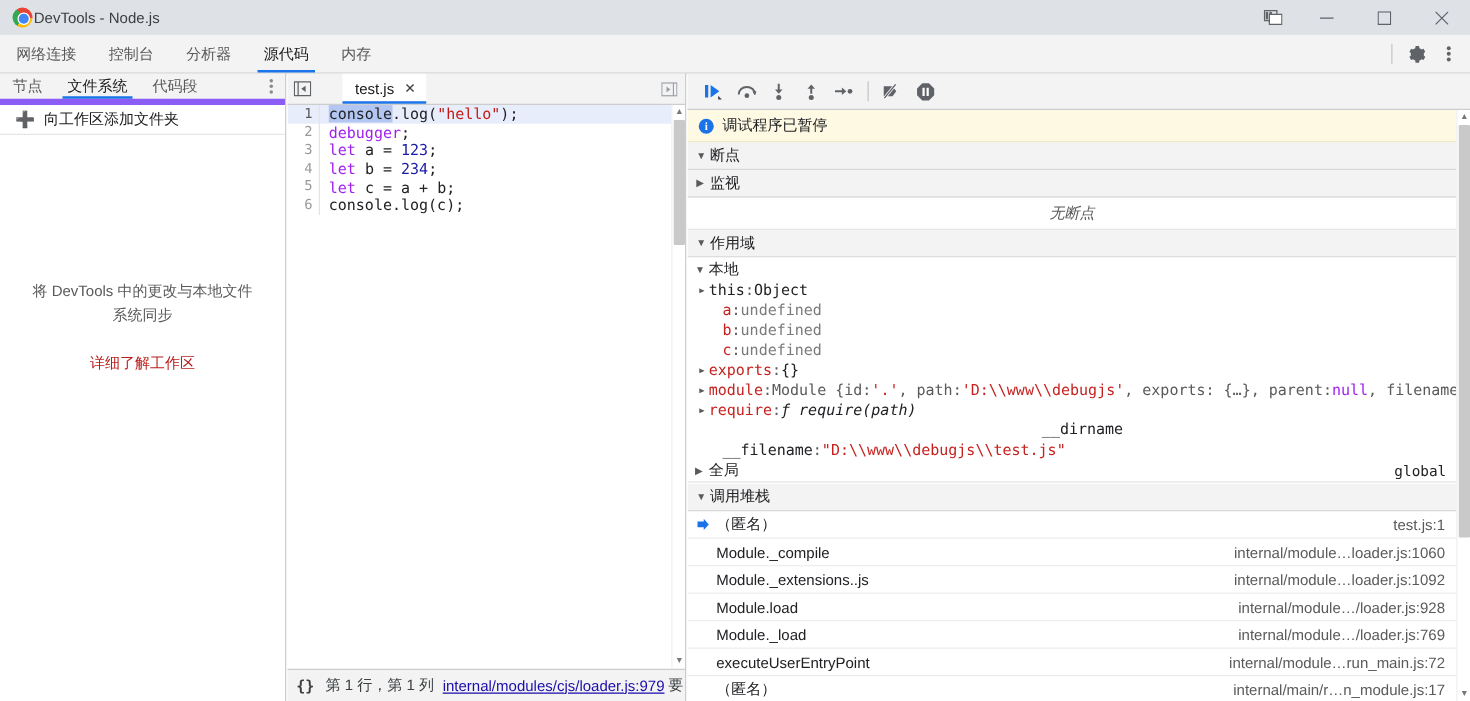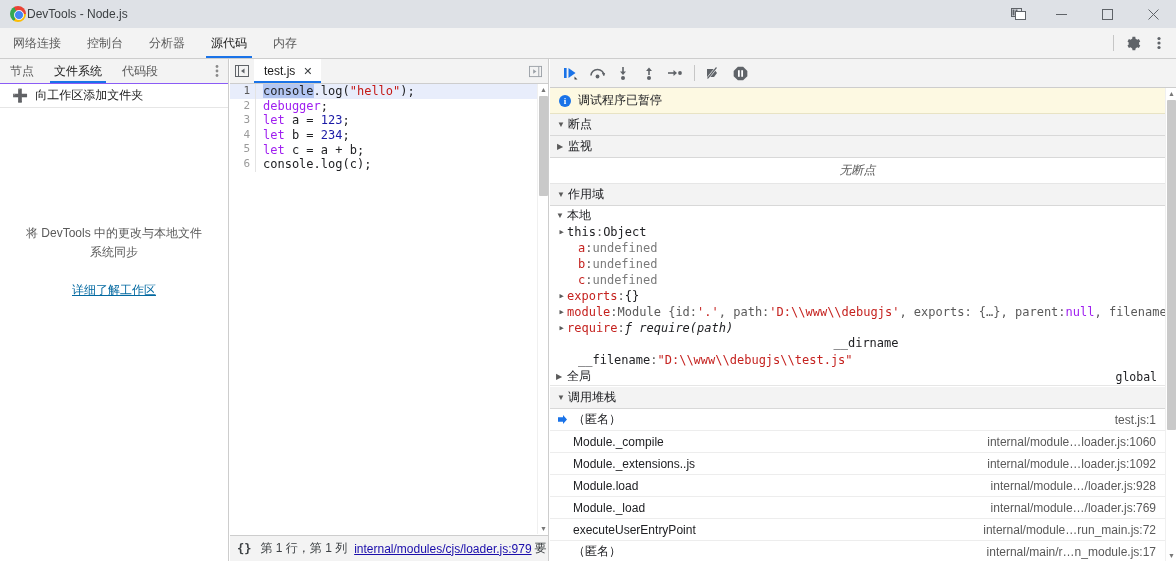--- a/index.html
+++ b/index.html
@@ -63,21 +63,21 @@
   #maintabs-right { margin-left: auto; display: flex; align-items: center; padding-right: 4px; }
   #mt-sep { width: 1px; height: 16px; background: #c6c6c6; margin: 0 6px; }
   .tool-ico { width: 26px; height: 26px; display: flex; align-items: center; justify-content: center; }
 
   
   #navigator {
     position: absolute; left: 0; top: 59px; width: 229px; height: 502px;
     background: #fff; border-right: 1px solid #cdcdcd;
   }
   #nav-tabs {
-    height: 25px; background: #f3f3f3; border-bottom: 1px solid #8b5cf6;
+    height: 25px; background: #f3f3f3; border-bottom: 5px solid #8b5cf6;
     display: flex; align-items: stretch;
   }
   .ntab {
     display: flex; align-items: center; padding: 0 10px; font-size: 12px;
     color: #5a5a5a; position: relative; cursor: default; white-space: nowrap;
   }
   .ntab.active { color: #1a1a1a; }
   .ntab.active::after {
     content: ""; position: absolute; left: 6px; right: 6px; bottom: 0;
     height: 2px; background: #1a73e8;
@@ -88,32 +88,32 @@
     border-bottom: 1px solid #e6e6e6; font-size: 12px; color: #1a1a1a;
   }
   #plus-ico { margin-right: 7px; font-size: 13px; color: #5a5a5a; line-height: 1; }
   #add-folder-label { cursor: default; }
   #nav-empty {
     position: absolute; left: 0; right: 0; top: 165px;
     text-align: center; padding: 0 24px;
   }
   #nav-empty-text { font-size: 12px; color: #5a5a5a; line-height: 19px; }
   #nav-empty-link {
-    display: inline-block; margin-top: 20px; font-size: 12px; color: #0369a1;
-    text-decoration: underline; cursor: pointer;
+    display: inline-block; margin-top: 20px; font-size: 12px; color: #b91c1c;
+    cursor: pointer;
   }
 
   
   #editor {
     position: absolute; left: 230px; top: 59px; width: 319px; height: 502px;
     background: #fff; border-right: 1px solid #cdcdcd;
   }
   #editor-tabbar {
     height: 25px; background: #f3f3f3; border-bottom: 1px solid #cdcdcd;
-    display: flex; align-items: stretch;
+    display: flex; align-items: stretch; gap: 20px;
   }
   #panel-toggle-left { width: 24px; display: flex; align-items: center; justify-content: center; }
   #file-tab {
     display: flex; align-items: center; padding: 0 8px 0 10px; position: relative;
     background: #fff; font-size: 12px; color: #1a1a1a; cursor: default;
   }
   #file-tab::after {
     content: ""; position: absolute; left: 0; right: 0; bottom: 0; height: 2px; background: #1a73e8;
   }
   #file-tab-close { margin-left: 8px; font-size: 11px; color: #3c4043; line-height: 1; cursor: pointer; }

